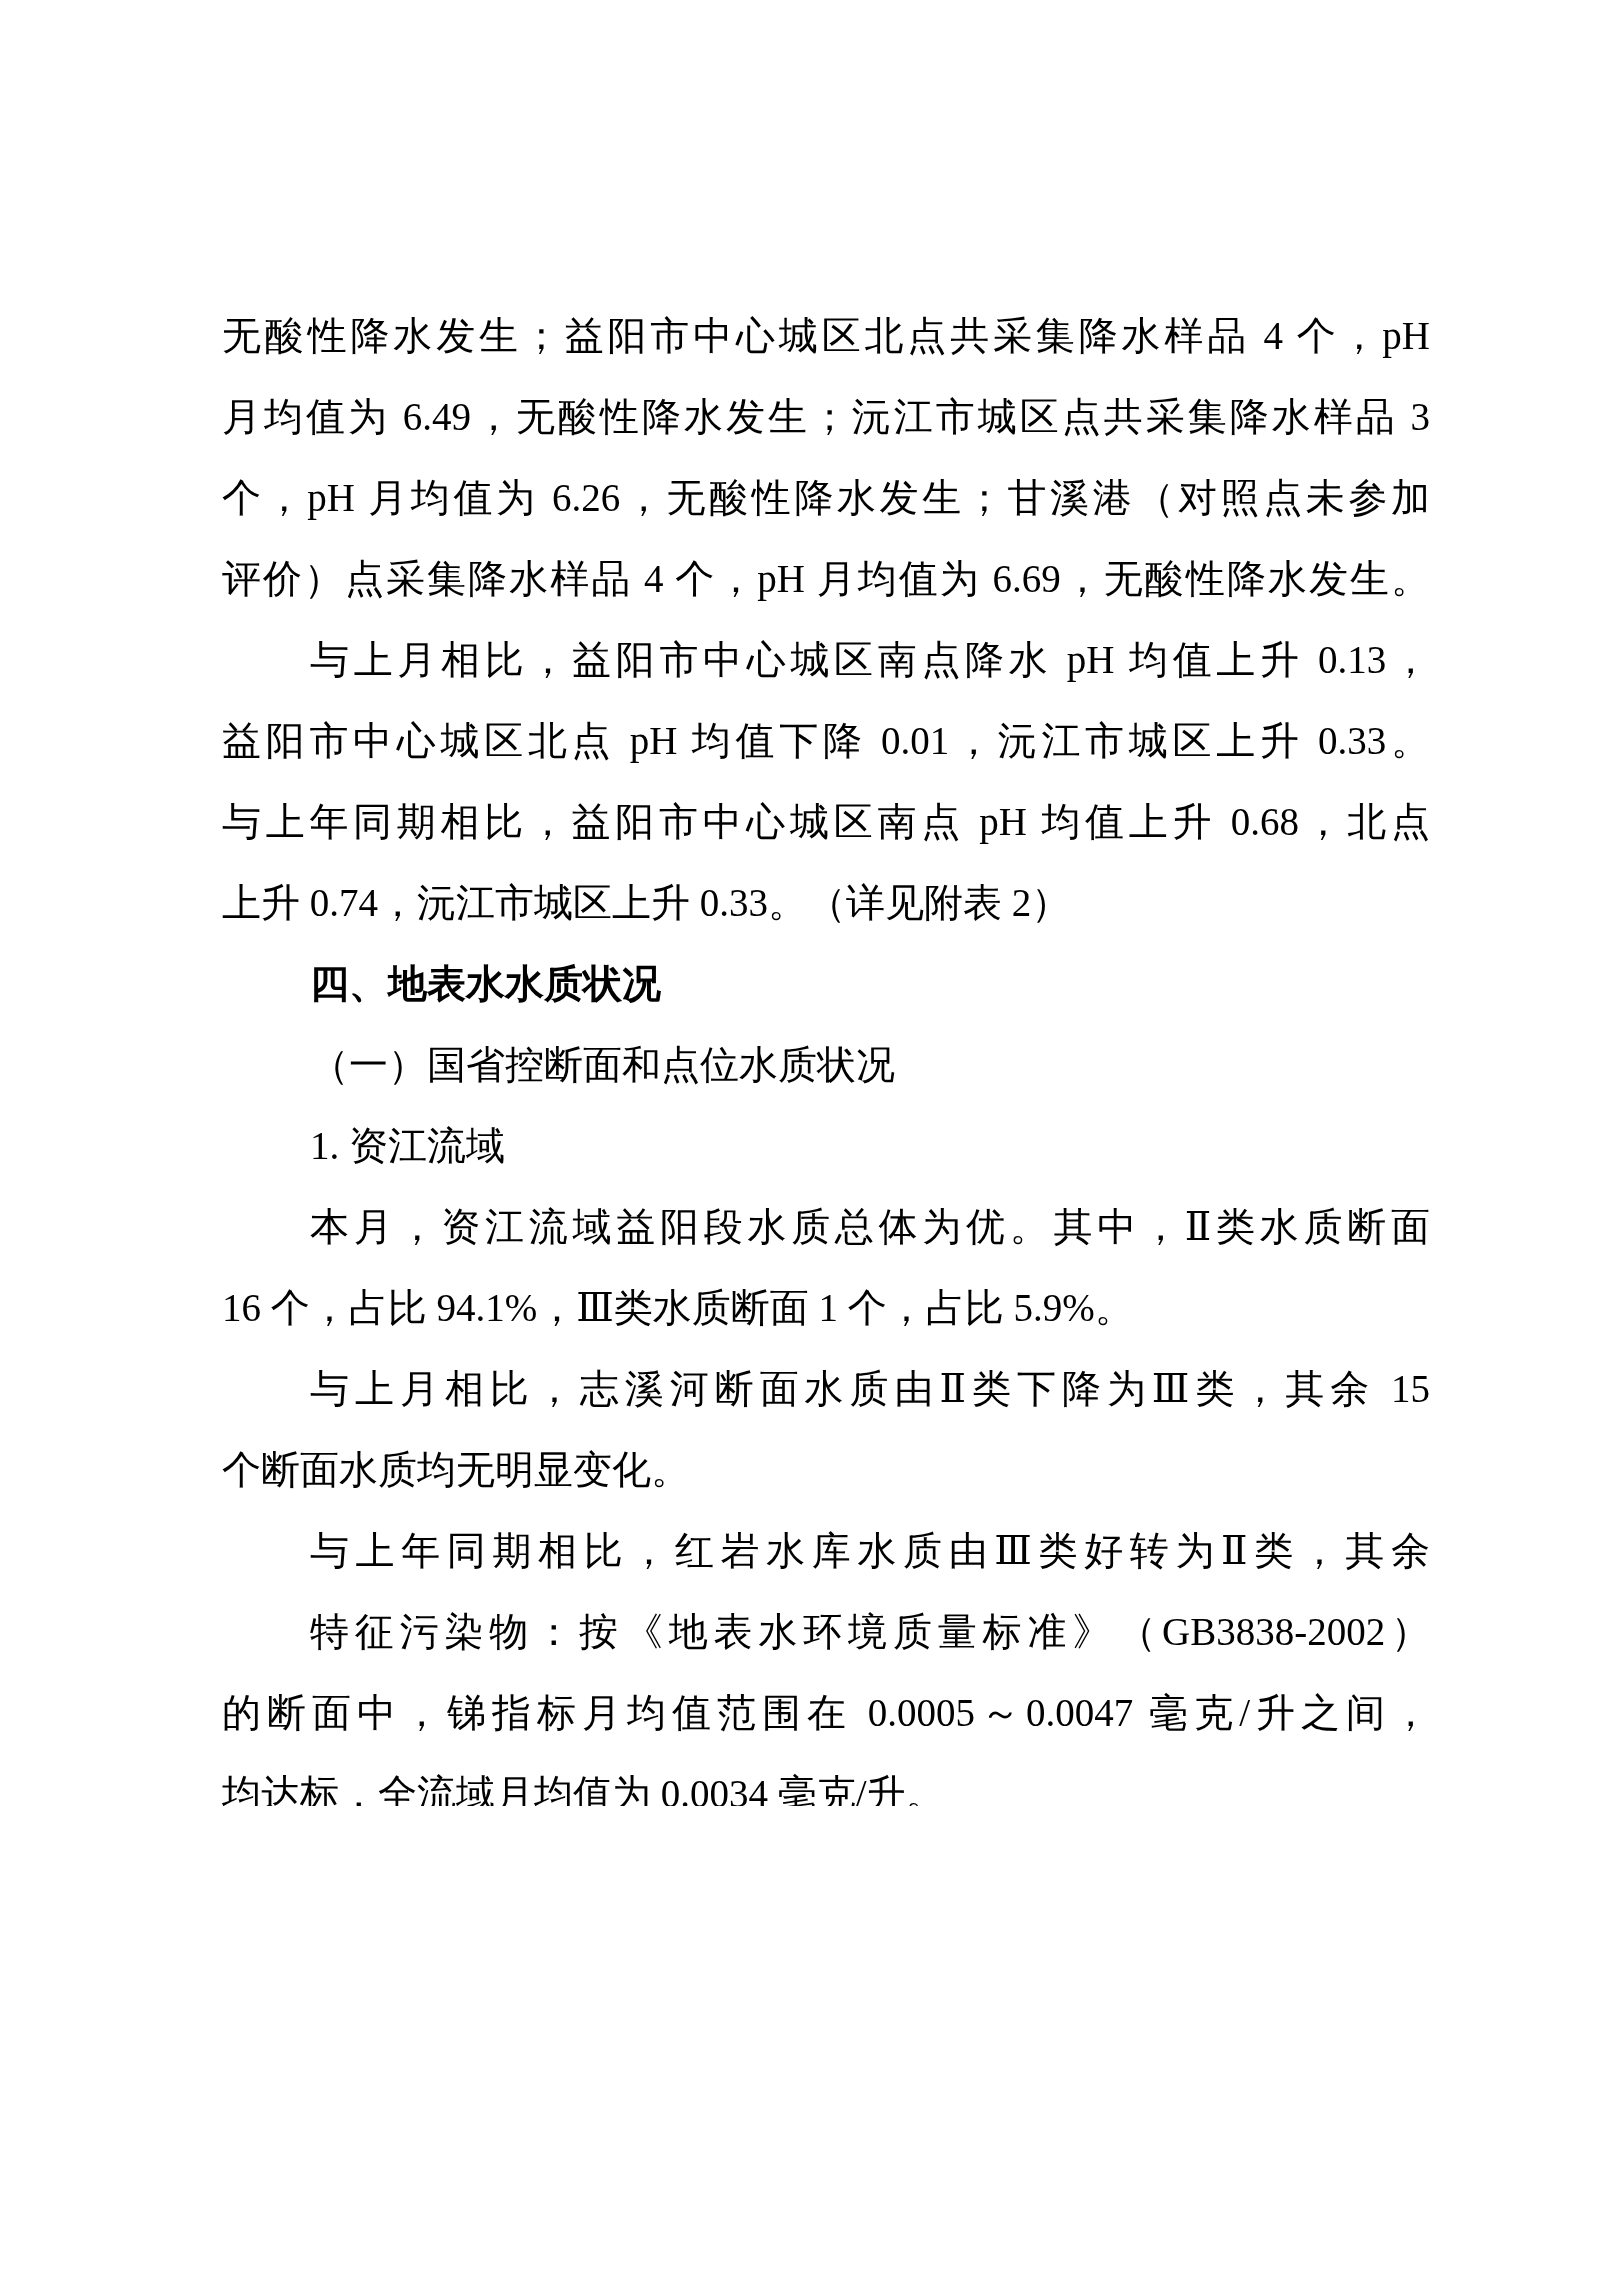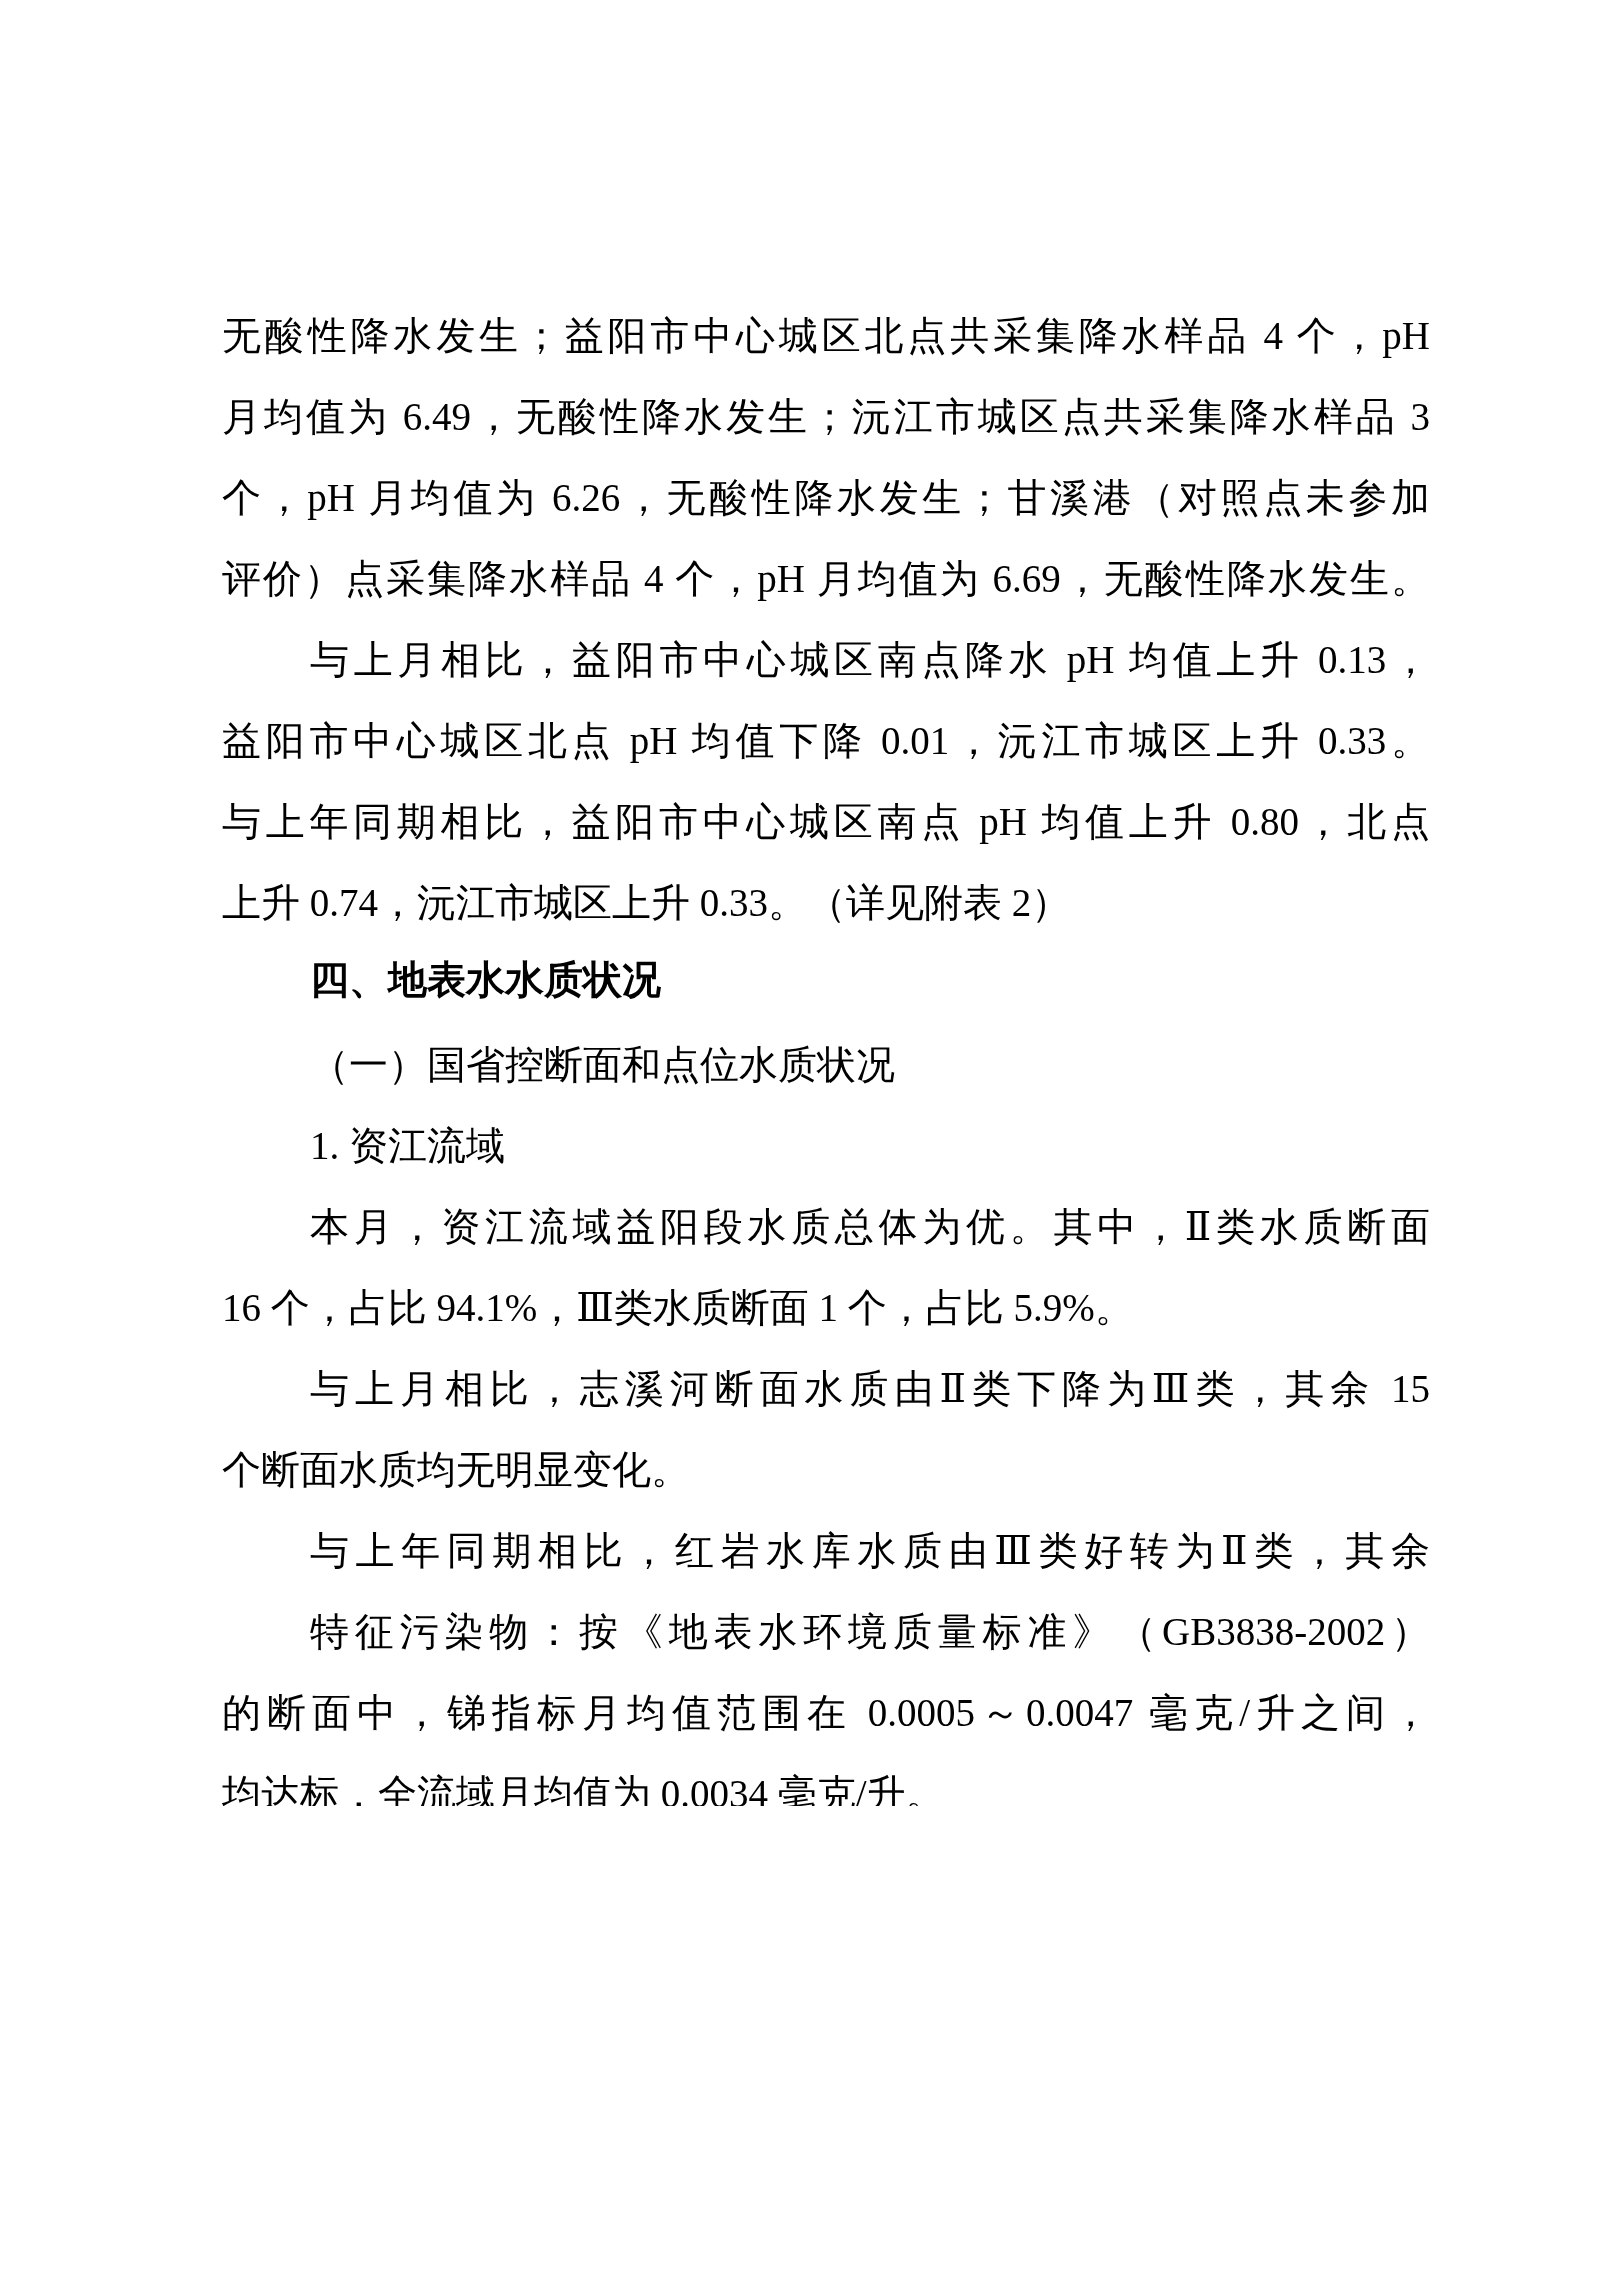--- a/index.html
+++ b/index.html
@@ -34,21 +34,21 @@
   
   .j {
     white-space: normal;
     text-align: justify;
     text-align-last: justify;
   }
   
   .ind { text-indent: 88px; }
   
   .hei {
-    font-family: Liberation Mono, monospace;
+    font-family: Liberation Serif, serif;
     font-weight: bold;
   }
   
   .kai { font-weight: normal; }
   .page-num {
     position: absolute;
     top: 2093px;
     right: 247px;
     font-size: 31px;
     line-height: 39px;
@@ -59,21 +59,21 @@
 <body>
 
 <div class="page">
   <div class="text-block">
     <div class="ln j">无酸性降水发生；益阳市中心城区北点共采集降水样品 4 个，pH</div>
     <div class="ln j">月均值为 6.49，无酸性降水发生；沅江市城区点共采集降水样品 3</div>
     <div class="ln j">个，pH 月均值为 6.26，无酸性降水发生；甘溪港（对照点未参加</div>
     <div class="ln j">评价）点采集降水样品 4 个，pH 月均值为 6.69，无酸性降水发生。</div>
     <div class="ln j ind">与上月相比，益阳市中心城区南点降水 pH 均值上升 0.13，</div>
     <div class="ln j">益阳市中心城区北点 pH 均值下降 0.01，沅江市城区上升 0.33。</div>
-    <div class="ln j">与上年同期相比，益阳市中心城区南点 pH 均值上升 0.80，北点</div>
+    <div class="ln j">与上年同期相比，益阳市中心城区南点 pH 均值上升 0.68，北点</div>
     <div class="ln">上升 0.74，沅江市城区上升 0.33。（详见附表 2）</div>
     <div class="ln ind hei">四、地表水水质状况</div>
     <div class="ln ind kai">（一）国省控断面和点位水质状况</div>
     <div class="ln ind">1. 资江流域</div>
     <div class="ln j ind">本月，资江流域益阳段水质总体为优。其中，Ⅱ类水质断面</div>
     <div class="ln">16 个，占比 94.1%，Ⅲ类水质断面 1 个，占比 5.9%。</div>
     <div class="ln j ind">与上月相比，志溪河断面水质由Ⅱ类下降为Ⅲ类，其余 15</div>
     <div class="ln">个断面水质均无明显变化。</div>
     <div class="ln j ind">与上年同期相比，红岩水库水质由Ⅲ类好转为Ⅱ类，其余</div>
     <div class="ln j ind">特征污染物：按《地表水环境质量标准》（GB3838-2002）</div>

